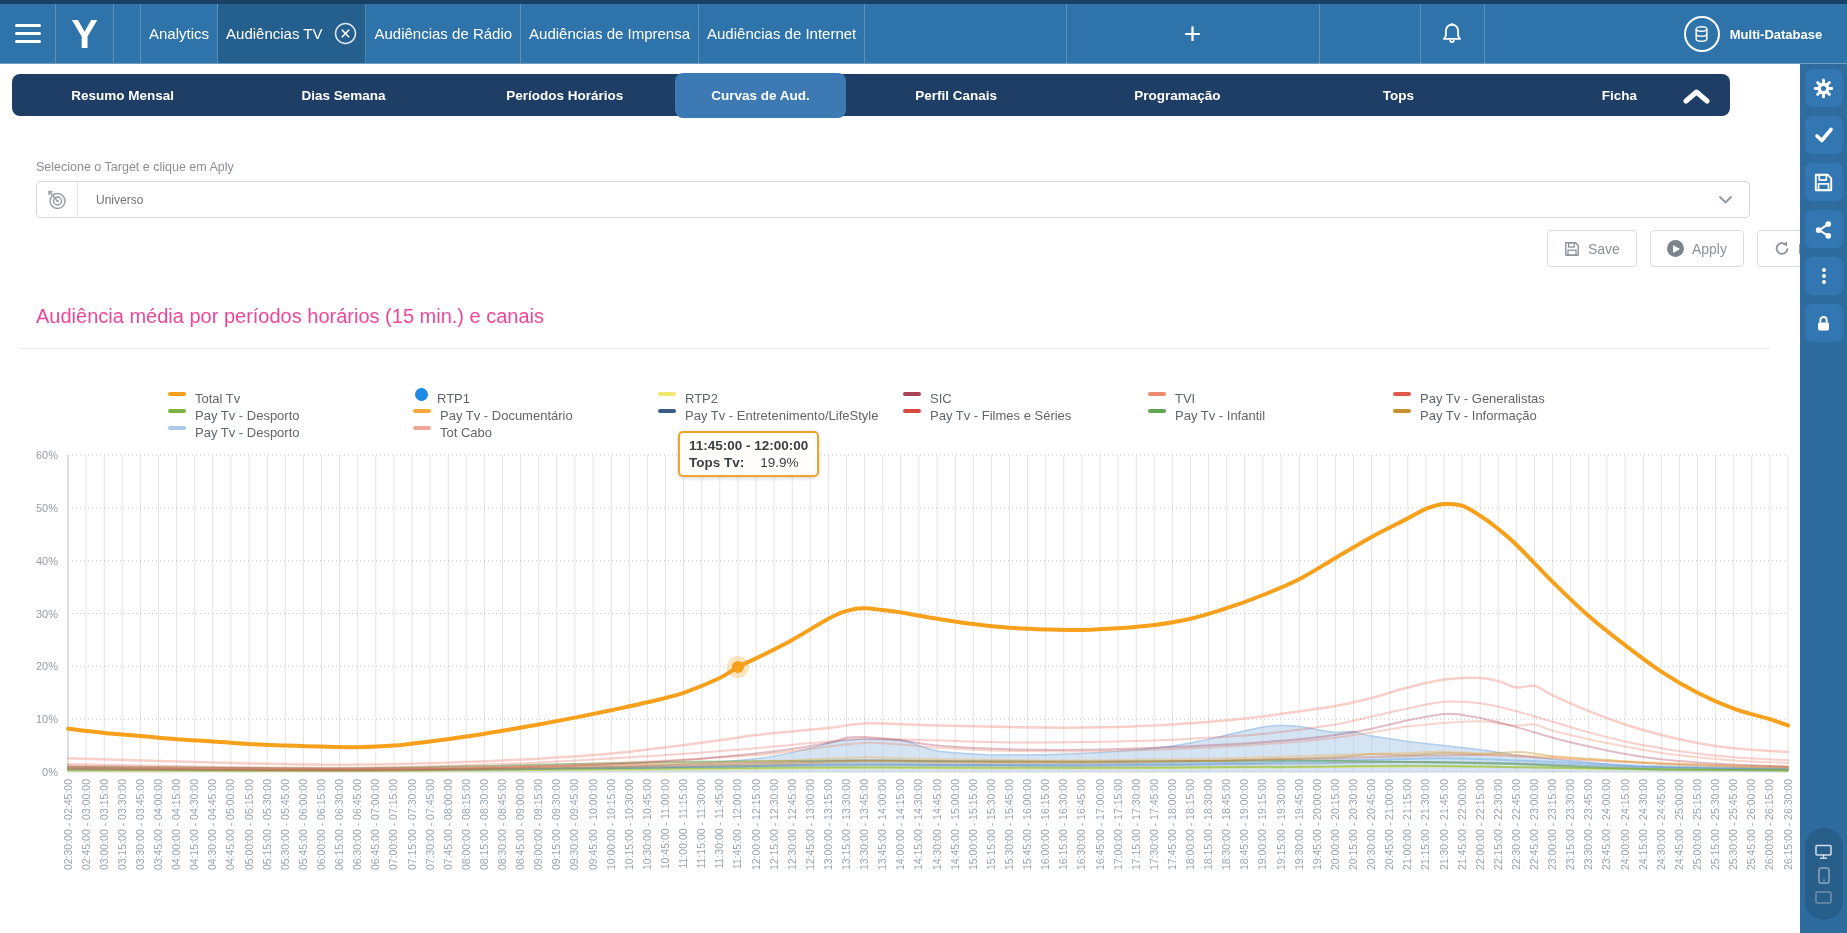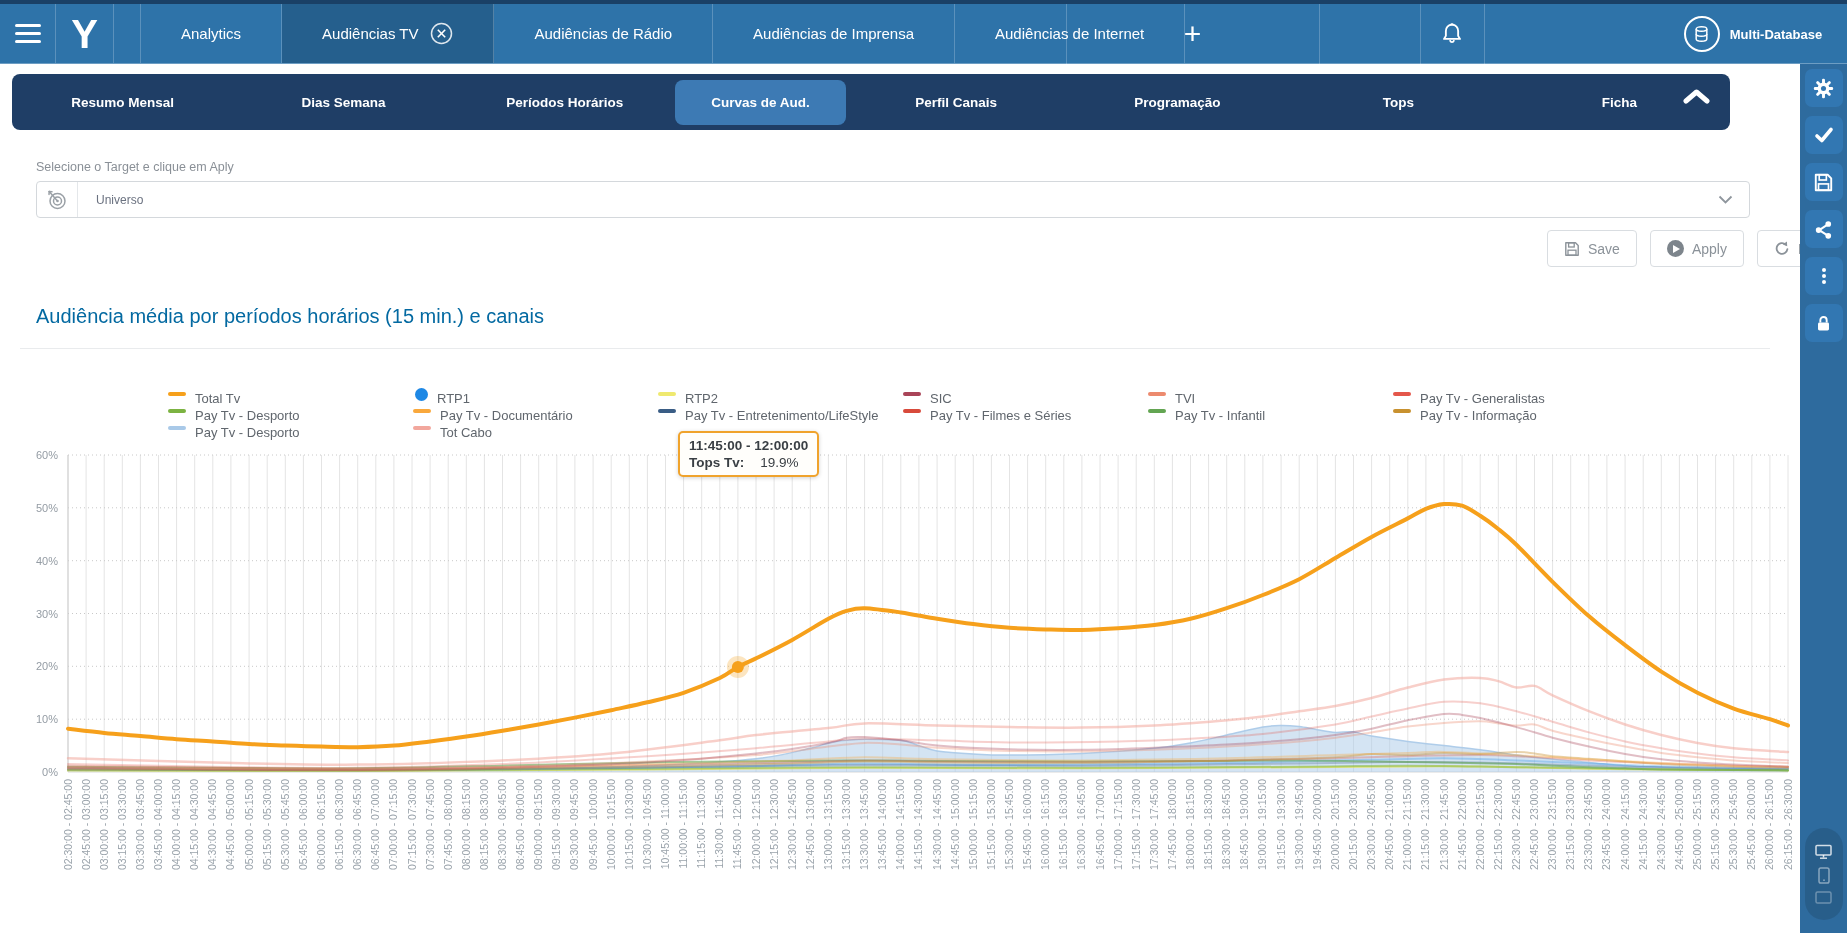--- a/index.html
+++ b/index.html
@@ -12,34 +12,34 @@
   .topstrip{position:absolute;left:0;top:0;width:1847px;height:4px;background:#1a4066;}
   .topbar{
     position:absolute;left:0;top:4px;width:1847px;height:60px;background:#2e73a9;
     display:flex;align-items:stretch;color:#fff;border-bottom:1px solid rgba(255,255,255,.3);
     box-sizing:border-box;
   }
   .tb-seg{display:flex;align-items:center;justify-content:center;box-sizing:border-box;}
   .hamburger{width:56px;border-right:1px solid rgba(255,255,255,.22);flex-direction:column;gap:5px;cursor:pointer;}
   .hamburger i{display:block;width:26px;height:3px;background:#fff;border-radius:2px;}
   .logo{width:58px;border-right:1px solid rgba(255,255,255,.22);font-size:40px;font-weight:bold;line-height:1;}
-  .toptab{padding:0 40px;font-size:15px;border-right:1px solid rgba(255,255,255,.22);cursor:pointer;gap:12px;white-space:nowrap;align-items:center;}
+  .toptab{padding:0 8px;font-size:15px;border-right:1px solid rgba(255,255,255,.22);cursor:pointer;gap:12px;white-space:nowrap;align-items:center;}
   .toptab.first{margin-left:26px;border-left:1px solid rgba(255,255,255,.22);}
   .toptab.active{background:#255f8d;}
   .closer{width:23px;height:23px;flex:0 0 auto;}
   .tb-abs{position:absolute;top:0;height:60px;display:flex;align-items:center;justify-content:center;}
   .vsep{position:absolute;top:0;width:1px;height:60px;background:rgba(255,255,255,.22);}
   .plusbtn{left:1066px;width:253px;font-size:30px;font-weight:300;cursor:pointer;}
   .bellbtn{left:1420px;width:64px;cursor:pointer;}
   .multidb{left:1668px;width:170px;gap:10px;}
   .mdb-circle{width:36px;height:36px;border:2px solid #fff;border-radius:50%;display:flex;align-items:center;justify-content:center;box-sizing:border-box;}
   .mdb-label{font-size:13px;font-weight:bold;white-space:nowrap;}
   
   .subnav{
-    position:absolute;left:12px;top:74px;width:1718px;height:56px;background:#1f3e66;border-radius:8px;
+    position:absolute;left:12px;top:74px;width:1718px;height:42px;background:#1f3e66;border-radius:8px;
     display:flex;align-items:stretch;color:#fff;
   }
   .subtab{flex:1;display:flex;align-items:center;justify-content:center;font-size:13.5px;font-weight:bold;cursor:pointer;white-space:nowrap;}
   .subtab.active{flex:0 0 auto;}
   .subtab.active span{background:#3d7ab4;border-radius:8px;height:45px;display:flex;align-items:center;padding:0 36px;}
   .subnav-collapse{position:absolute;right:20px;top:0;height:45px;display:flex;align-items:center;cursor:pointer;}
   
   .target-label{position:absolute;left:36px;top:160px;font-size:12.5px;color:#8a9097;}
   .select{
     position:absolute;left:36px;top:181px;width:1714px;height:37px;box-sizing:border-box;
@@ -51,21 +51,21 @@
   
   .actions{position:absolute;top:230px;left:1547px;display:flex;gap:13px;}
   .btn{
     height:37px;padding:0 16px;background:#fff;border:1px solid #d9dde1;border-radius:4px;
     color:#8b9299;font-size:14px;display:flex;align-items:center;gap:8px;cursor:pointer;box-sizing:border-box;
     font-family:"Liberation Sans",sans-serif;
   }
   .apply-ic{width:17px;height:17px;border-radius:50%;background:#7d858c;display:inline-flex;align-items:center;justify-content:center;flex:0 0 auto;}
   .apply-ic i{display:block;width:0;height:0;border-left:7px solid #fff;border-top:4.5px solid transparent;border-bottom:4.5px solid transparent;margin-left:2px;}
   
-  .sect-title{position:absolute;left:36px;top:305px;font-size:20px;color:#0369a1;}
+  .sect-title{position:absolute;left:36px;top:305px;font-size:20px;color:#ec4899;}
   .divider{position:absolute;left:20px;top:348px;width:1750px;height:1px;background:#e9ebed;}
   
   .legend{
     position:absolute;left:168px;top:386px;width:1470px;
     display:grid;grid-template-columns:repeat(6,1fr);row-gap:1px;
   }
   .legend-item{display:flex;align-items:center;gap:9px;height:16px;cursor:pointer;}
   .swatch.dash{width:18px;height:3.5px;border-radius:2px;flex:0 0 auto;}
   .swatch.circle{width:13px;height:13px;border-radius:50%;flex:0 0 auto;margin-left:2px;}
   .legend-label{font-size:13px;color:#60666d;white-space:nowrap;margin-top:8px;}

